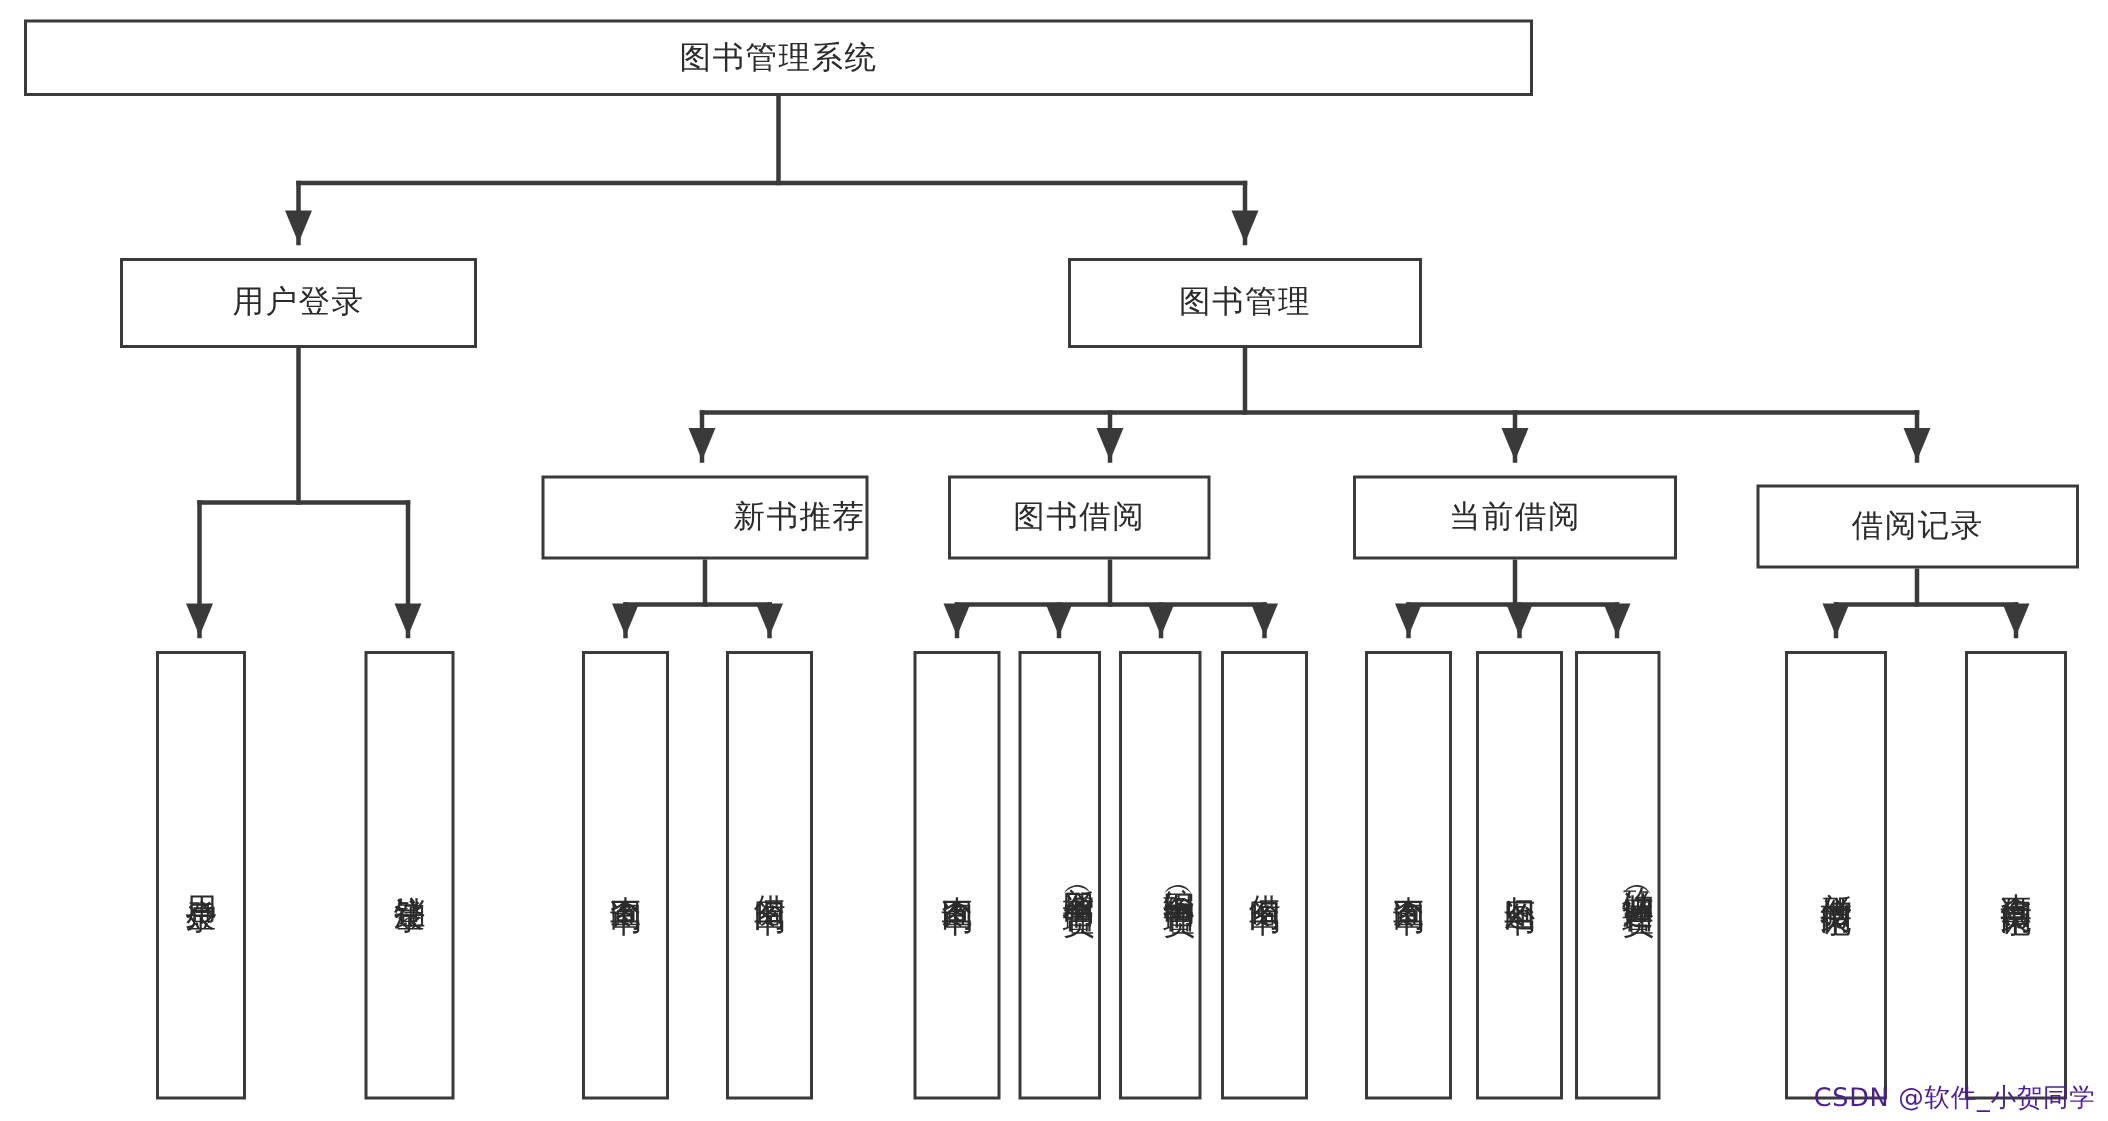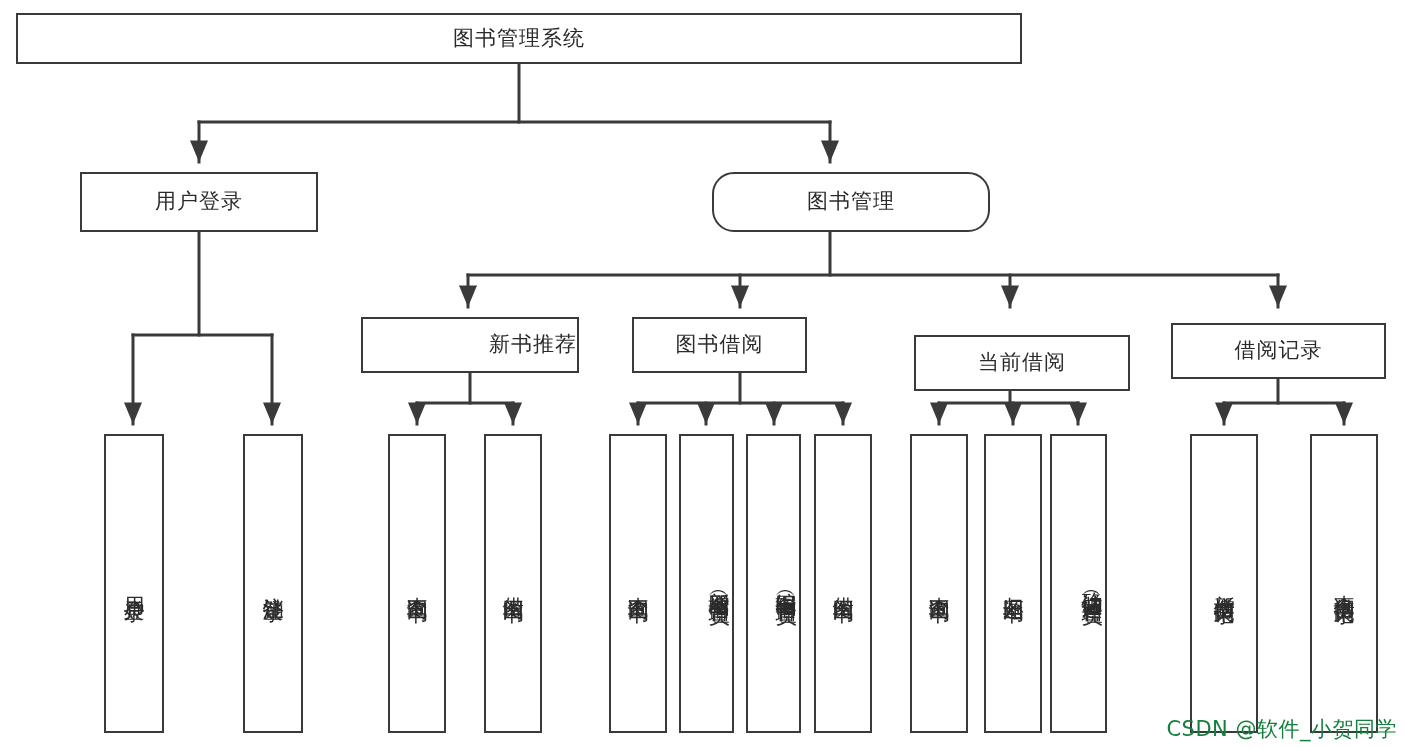--- a/index.html
+++ b/index.html
@@ -51,22 +51,22 @@
     align-items: flex-start;
     justify-content: center;
   }
   .node-v.centered {
     align-items: center;
   }
   .watermark {
     position: absolute;
     right: 8px;
     bottom: 4px;
-    font-size: 21px;
-    color: #15803d;
+    font-size: 17px;
+    color: #4c1d95;
     letter-spacing: 0.5px;
     white-space: nowrap;
     z-index: 5;
   }
 </style>
 </head>
 <body>
 
 <div id="canvas">
 
@@ -125,31 +125,31 @@
       <polygon points="1335,402.4 1353,402.4 1344,424" fill="#3a3a3a"></polygon>
     </svg>
 
   <div class="node node-h" style="left:16px; top:13px; width:1006px; height:51px;">
     <span>图书管理系统</span>
   </div>
 
   <div class="node node-h" style="left:80px; top:172px; width:238px; height:60px;">
     <span>用户登录</span>
   </div>
-  <div class="node node-h" style="left:712px; top:172px; width:278px; height:60px;border-radius:22px;">
+  <div class="node node-h" style="left:712px; top:172px; width:236px; height:60px;">
     <span>图书管理</span>
   </div>
 
   <div class="node node-h" style="left:361px; top:317px; width:218px; height:56px;justify-content:flex-end;">
     <span>新书推荐</span>
   </div>
   <div class="node node-h" style="left:632px; top:317px; width:175px; height:56px;">
     <span>图书借阅</span>
   </div>
-  <div class="node node-h" style="left:902px; top:335px; width:216px; height:56px;margin-left:12px;">
+  <div class="node node-h" style="left:902px; top:317px; width:216px; height:56px;">
     <span>当前借阅</span>
   </div>
   <div class="node node-h" style="left:1171px; top:323px; width:215px; height:56px;">
     <span>借阅记录</span>
   </div>
 
   <div class="node node-v centered" style="left:104px; top:434px; width:60px; height:299px;">
     <span>用户登录</span>
   </div>
   <div class="node node-v centered" style="left:243px; top:434px; width:60px; height:299px;">

